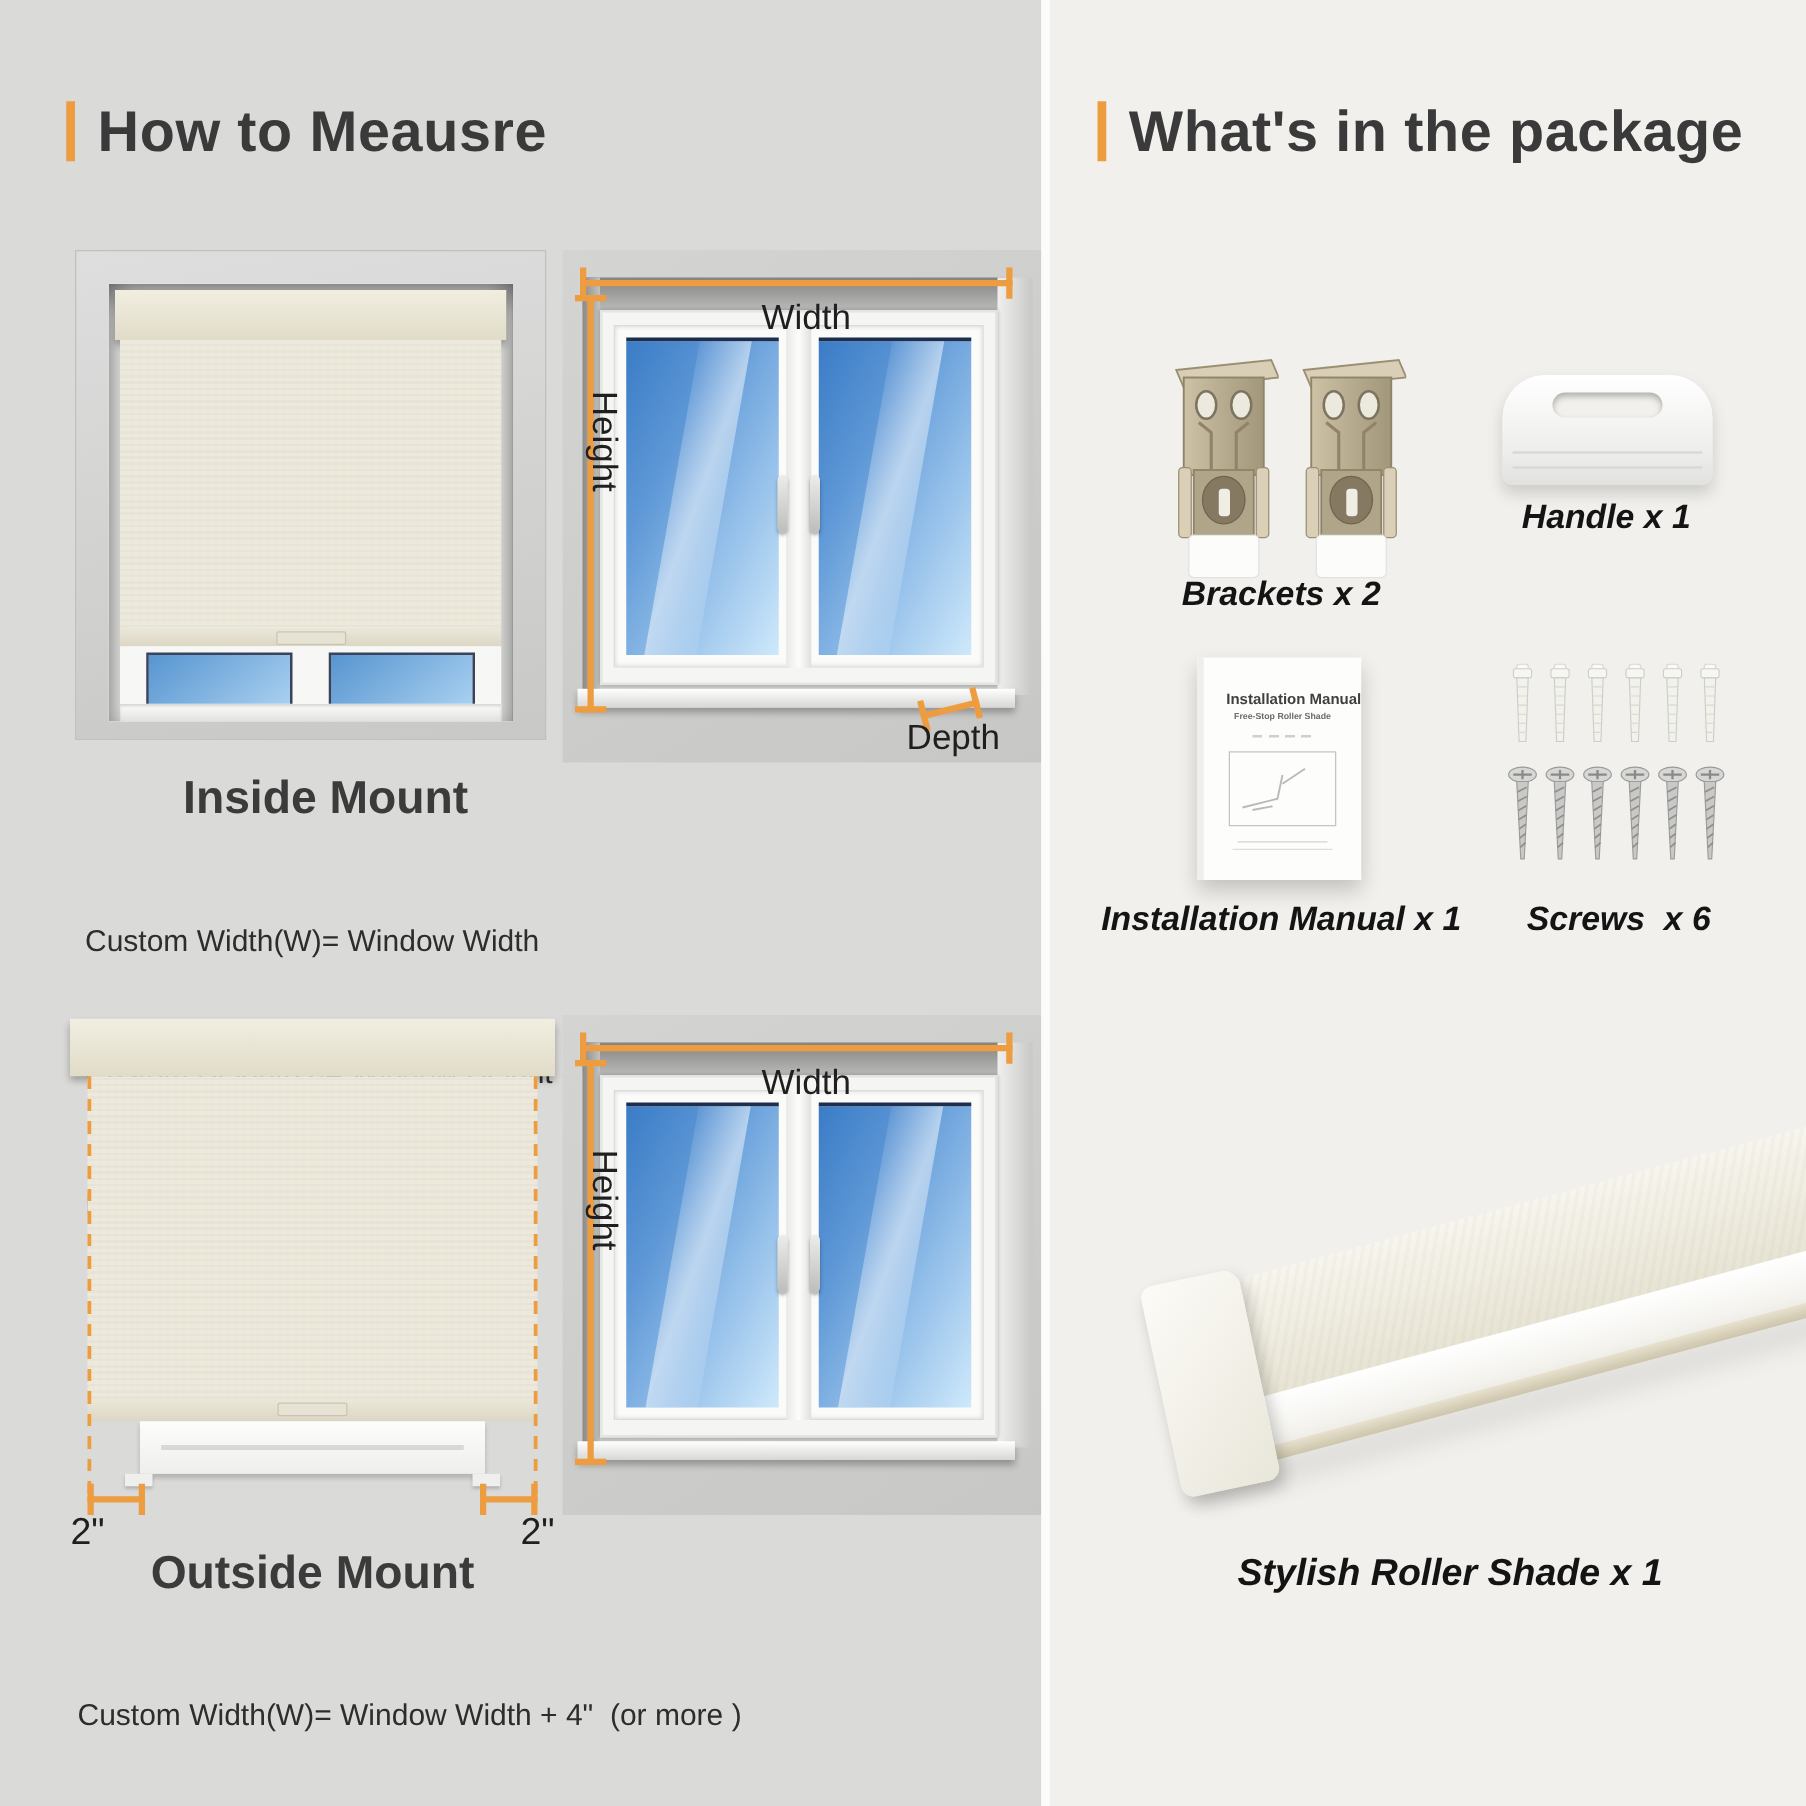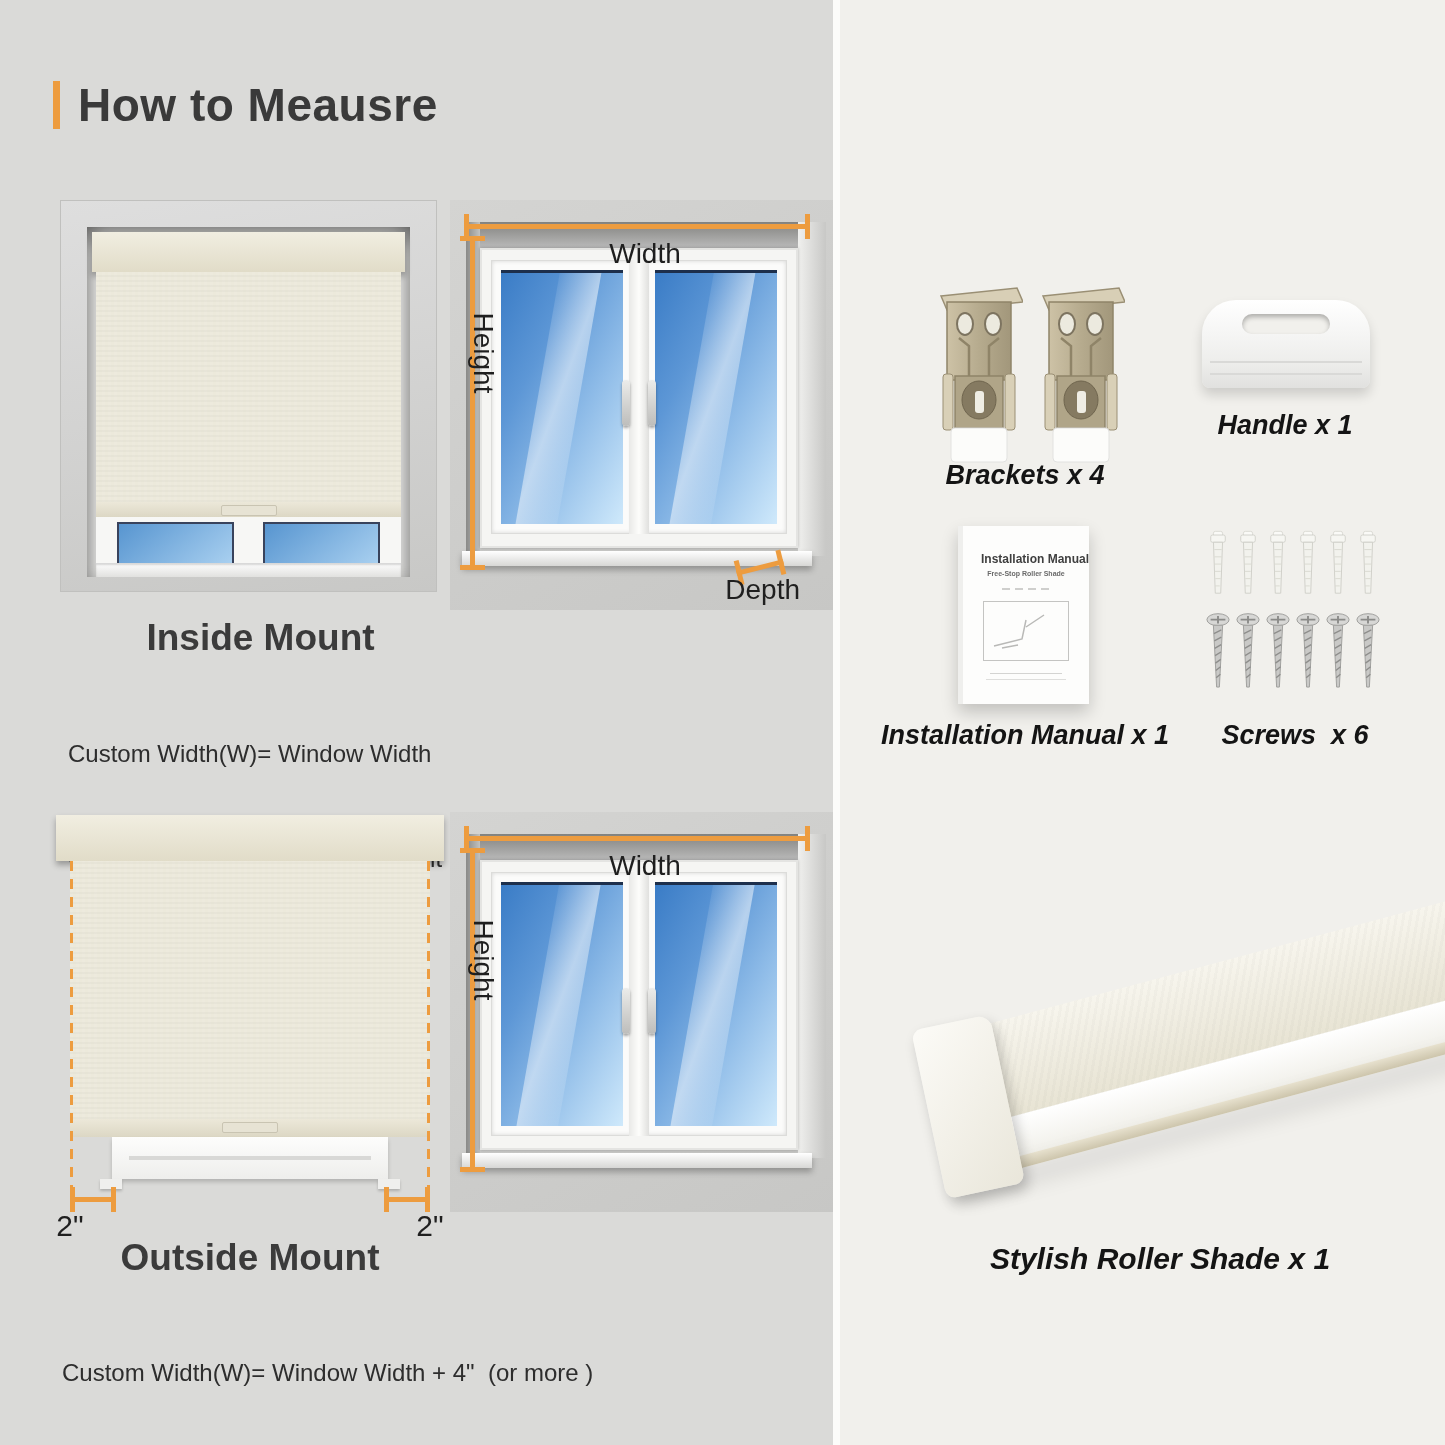--- a/index.html
+++ b/index.html
@@ -210,20 +210,24 @@
 
     <div class="sub-heading" style="left:40px;width:420px;top:1237px;">Outside Mount</div>
     <div class="body-lines" style="left:62px;top:1285px;">
       <div>Custom Width(W)= Window Width + 4"  (or more )</div>
       
     </div>
   </div>
 
   <div id="right-panel" class="panel">
 
+    <div class="title-row" style="left:38px;top:78px;">
+      <div class="accent-bar"></div>
+      <div class="big-title">What's in the package</div>
+    </div>
 
     <svg class="bracket-svg" style="left:95px;top:278px;" viewBox="0 0 88 186">
       <defs>
           <linearGradient id="bm" x1="0" y1="0" x2="1" y2="0">
         <stop offset="0" stop-color="#cdc2a6"></stop>
             <stop offset=".5" stop-color="#b6ab8e"></stop>
             <stop offset="1" stop-color="#a2977b"></stop>
       </linearGradient>
         </defs>
       <polygon points="6,18 82,10 88,24 12,32" fill="#d8cfb6" stroke="#9a8f74" stroke-width="1.5"></polygon>
@@ -244,26 +248,26 @@
       <ellipse cx="30" cy="46" rx="8" ry="11" fill="#eceadf" stroke="#7d7460" stroke-width="2"></ellipse>
       <ellipse cx="58" cy="46" rx="8" ry="11" fill="#eceadf" stroke="#7d7460" stroke-width="2"></ellipse>
       <path d="M24,60 L34,68 L34,98 M64,60 L54,68 L54,98" fill="none" stroke="#8f8468" stroke-width="2.5"></path>
       <rect x="8" y="96" width="10" height="56" rx="3" fill="#d9d0b7" stroke="#9a8f74"></rect>
       <rect x="70" y="96" width="10" height="56" rx="3" fill="#d9d0b7" stroke="#9a8f74"></rect>
       <rect x="20" y="98" width="48" height="52" fill="#b0a588" stroke="#8f8468" stroke-width="1.5"></rect>
       <ellipse cx="44" cy="122" rx="17" ry="19" fill="#857a61" stroke="#6f654e"></ellipse>
       <rect x="40" y="113" width="9" height="22" rx="3" fill="#efede4"></rect>
       <rect x="16" y="150" width="56" height="34" rx="4" fill="#fcfcfa" stroke="#e2e2e0"></rect>
     </svg>
-    <div class="pkg-label" style="left:40px;width:290px;top:460px;">Brackets x 4</div>
+    <div class="pkg-label" style="left:40px;width:290px;top:460px;">Brackets x 2</div>
 
     <div class="handle">
       <div class="slot"></div>
     </div>
-    <div class="pkg-label" style="left:330px;width:230px;top:410px;">Handle x 1</div>
+    <div class="pkg-label" style="left:330px;width:230px;top:398px;">Handle x 1</div>
 
     <div class="manual">
       <div class="m-title">Installation Manual</div>
       <div class="m-sub">Free-Stop Roller Shade</div>
       <div class="m-lines"></div>
       <div class="m-diag">
         <svg viewBox="0 0 84 58" width="84" height="58">
             <path d="M10,44 L38,37 L42,18 M42,25 L60,13 M18,46 L34,43" fill="none" stroke="#b9b9b7" stroke-width="1.5"></path>
           </svg>
       </div>

